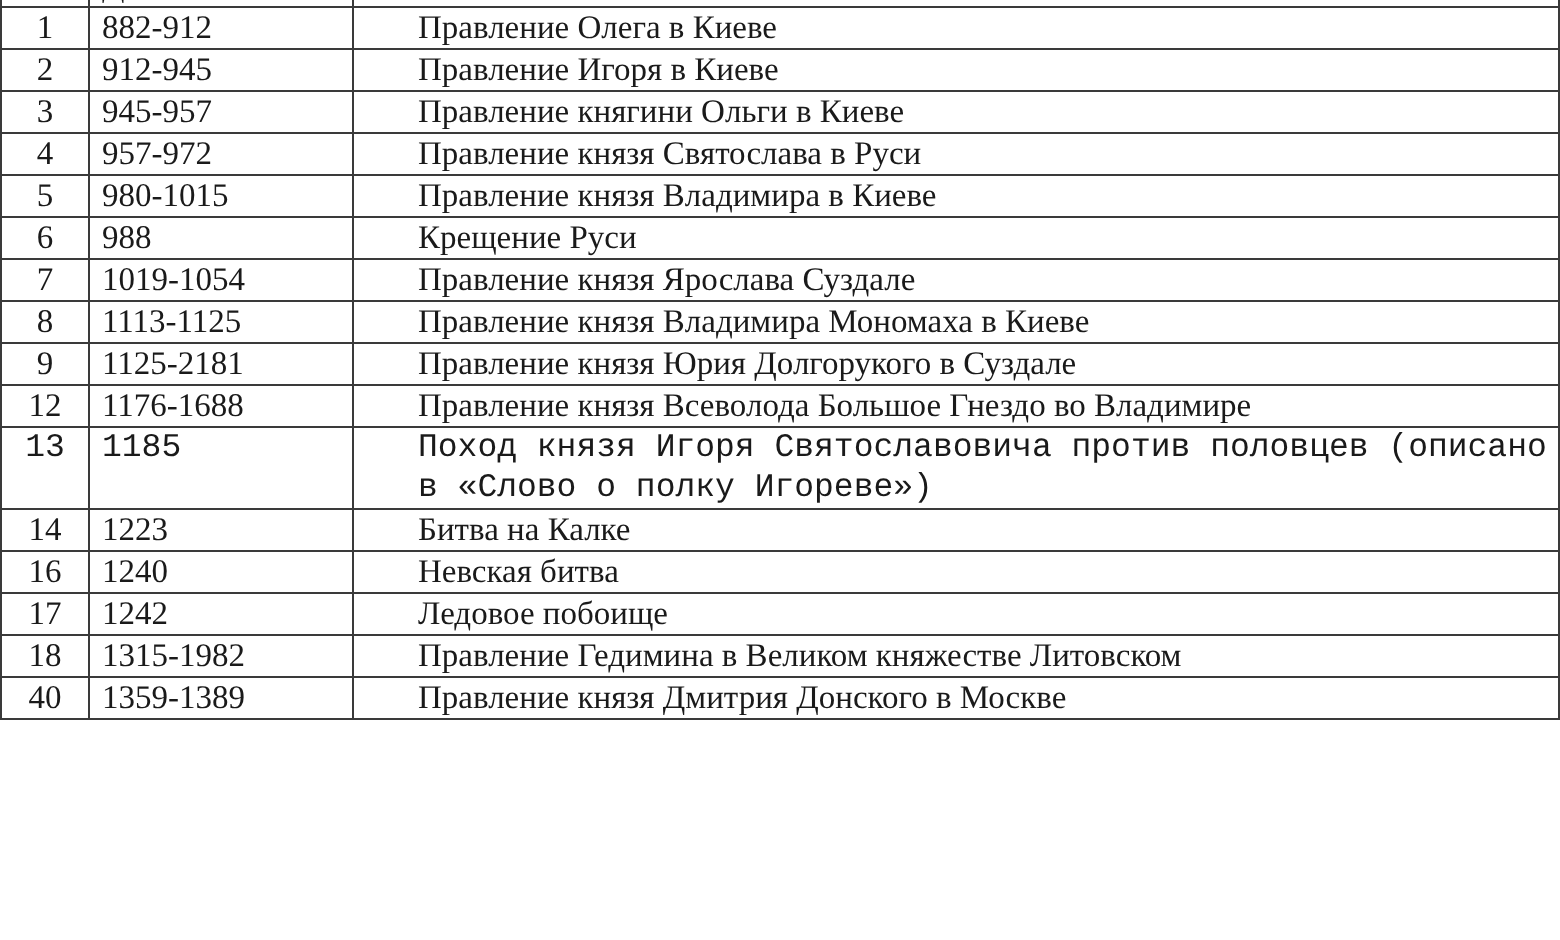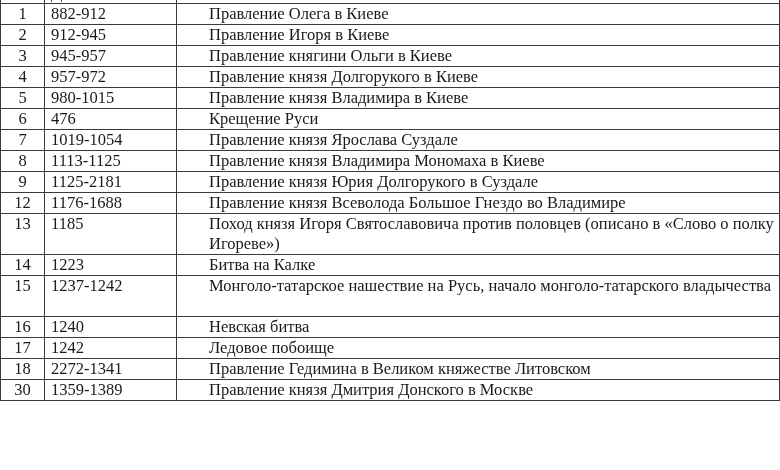--- a/index.html
+++ b/index.html
@@ -35,21 +35,21 @@
       height: 20px;
     }
     td.num {
       text-align: center;
       padding: 0;
     }
     col.c-num { width: 44px; }
     col.c-date { width: 132px; }
     col.c-event { width: 603px; }
     tr.header td { height: 20px; }
-    tr.tall td { height: 40px; }
+    tr.tall td { height: 40px; font-family: Liberation Mono, monospace; }
     td.event { padding-right: 4px; padding-left: 32px; }
   </style>
 </head>
 <body>
 
 <div class="table-wrap">
   <table>
     <colgroup>
       <col class="c-num">
       <col class="c-date">
@@ -72,30 +72,30 @@
           <td class="event">Правление Игоря в Киеве</td>
         </tr>
         <tr>
           <td class="num">3</td>
           <td>945-957</td>
           <td class="event">Правление княгини Ольги в Киеве</td>
         </tr>
         <tr>
           <td class="num">4</td>
           <td>957-972</td>
-          <td class="event">Правление князя Долгорукого в Киеве</td>
+          <td class="event">Правление князя Святослава в Руси</td>
         </tr>
         <tr>
           <td class="num">5</td>
           <td>980-1015</td>
           <td class="event">Правление князя Владимира в Киеве</td>
         </tr>
         <tr>
           <td class="num">6</td>
-          <td>476</td>
+          <td>988</td>
           <td class="event">Крещение Руси</td>
         </tr>
         <tr>
           <td class="num">7</td>
           <td>1019-1054</td>
           <td class="event">Правление князя Ярослава Суздале</td>
         </tr>
         <tr>
           <td class="num">8</td>
           <td>1113-1125</td>
@@ -114,40 +114,35 @@
         <tr class="tall">
           <td class="num">13</td>
           <td>1185</td>
           <td class="event">Поход князя Игоря Святославовича против половцев (описано в «Слово о полку Игореве»)</td>
         </tr>
         <tr>
           <td class="num">14</td>
           <td>1223</td>
           <td class="event">Битва на Калке</td>
         </tr>
-        <tr class="tall">
-          <td class="num">15</td>
-          <td>1237-1242</td>
-          <td class="event">Монголо-татарское нашествие на Русь, начало монголо-татарского владычества</td>
-        </tr>
         <tr>
           <td class="num">16</td>
           <td>1240</td>
           <td class="event">Невская битва</td>
         </tr>
         <tr>
           <td class="num">17</td>
           <td>1242</td>
           <td class="event">Ледовое побоище</td>
         </tr>
         <tr>
           <td class="num">18</td>
-          <td>2272-1341</td>
+          <td>1315-1982</td>
           <td class="event">Правление Гедимина в Великом княжестве Литовском</td>
         </tr>
         <tr>
-          <td class="num">30</td>
+          <td class="num">40</td>
           <td>1359-1389</td>
           <td class="event">Правление князя Дмитрия Донского в Москве</td>
         </tr>
       </tbody>
   </table>
 </div>
 
 </body></html>

